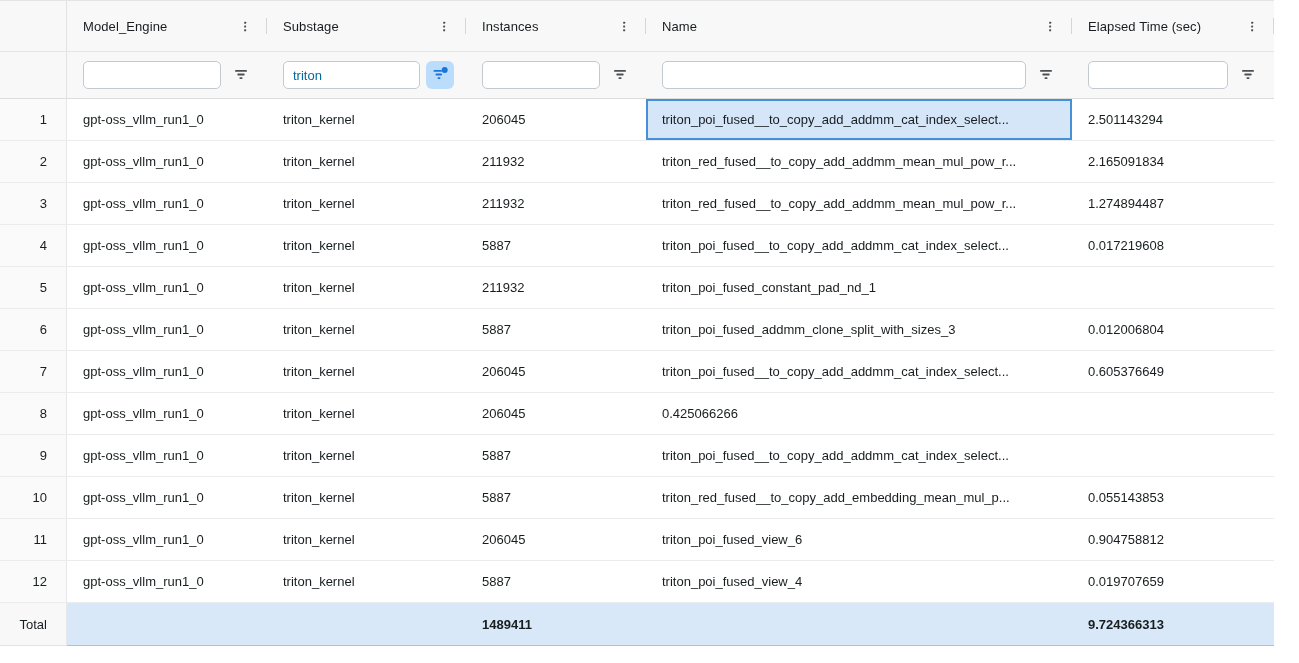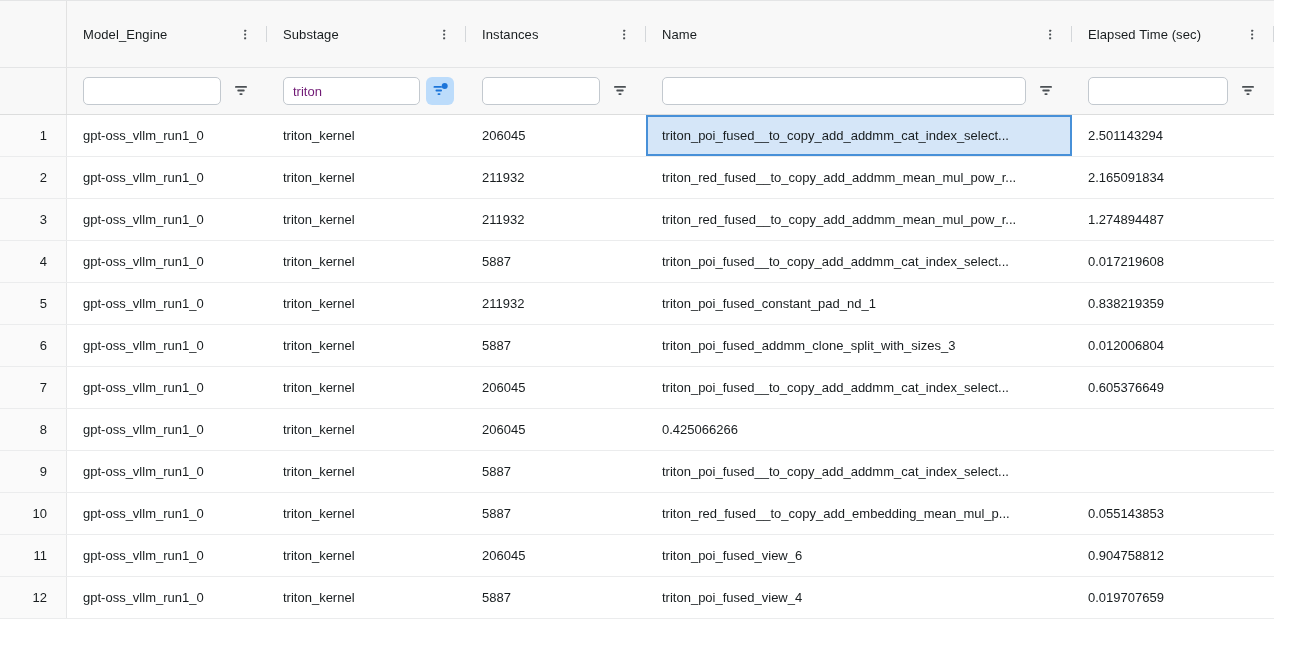--- a/index.html
+++ b/index.html
@@ -15,21 +15,21 @@
     background: #ffffff;
     overflow: hidden;
   }
   .grid { width: 1274px; }
   .row {
     display: grid;
     grid-template-columns: 67px 200px 199px 180px 426px 202px;
   }
   
   .header-row {
-    height: 68px;
+    height: 52px;
     background: #f8f8f8;
     border-top: 1px solid var(--border-light, #e4e5e6);
     border-bottom: 1px solid var(--border-light, #e2e2e2);
   }
   .hnum {
     background: #f8f8f8;
     border-right: 1px solid #e2e2e2;
   }
   .hcell {
     position: relative;
@@ -67,21 +67,21 @@
   }
   .finput {
     flex: 1; min-width: 0;
     height: 28px;
     border: 1px solid #c3c9cf;
     border-radius: 5px;
     background: #ffffff;
     padding: 0 9px;
     font-family: "Liberation Sans", sans-serif;
     font-size: 13px;
-    color: #701a75;
+    color: #0369a1;
     outline: none;
   }
   .fbtn {
     width: 28px; height: 28px;
     margin-left: 6px;
     flex: 0 0 auto;
     border: none;
     background: transparent;
     border-radius: 6px;
     display: flex; align-items: center; justify-content: center;
@@ -290,21 +290,20 @@
         <div class="cell">5887</div>
         <div class="cell">triton_poi_fused__to_copy_add_addmm_cat_index_select...</div>
         <div class="cell">0.017219608</div>
       </div>
       <div class="row data-row">
         <div class="cell numcell">5</div>
         <div class="cell">gpt-oss_vllm_run1_0</div>
         <div class="cell">triton_kernel</div>
         <div class="cell">211932</div>
         <div class="cell">triton_poi_fused_constant_pad_nd_1</div>
-        <div class="cell">0.838219359</div>
       </div>
       <div class="row data-row">
         <div class="cell numcell">6</div>
         <div class="cell">gpt-oss_vllm_run1_0</div>
         <div class="cell">triton_kernel</div>
         <div class="cell">5887</div>
         <div class="cell">triton_poi_fused_addmm_clone_split_with_sizes_3</div>
         <div class="cell">0.012006804</div>
       </div>
       <div class="row data-row">
@@ -345,15 +344,23 @@
         <div class="cell">triton_poi_fused_view_6</div>
         <div class="cell">0.904758812</div>
       </div>
       <div class="row data-row">
         <div class="cell numcell">12</div>
         <div class="cell">gpt-oss_vllm_run1_0</div>
         <div class="cell">triton_kernel</div>
         <div class="cell">5887</div>
         <div class="cell">triton_poi_fused_view_4</div>
         <div class="cell">0.019707659</div>
+      </div>
+      <div class="row total-row">
+        <div class="cell tlabel">Total</div>
+        <div class="cell tblue"></div>
+        <div class="cell tblue"></div>
+        <div class="cell tblue bold">1489411</div>
+        <div class="cell tblue"></div>
+        <div class="cell tblue bold">9.724366313</div>
       </div>
     </div>
 </div>
 
 </body></html>

